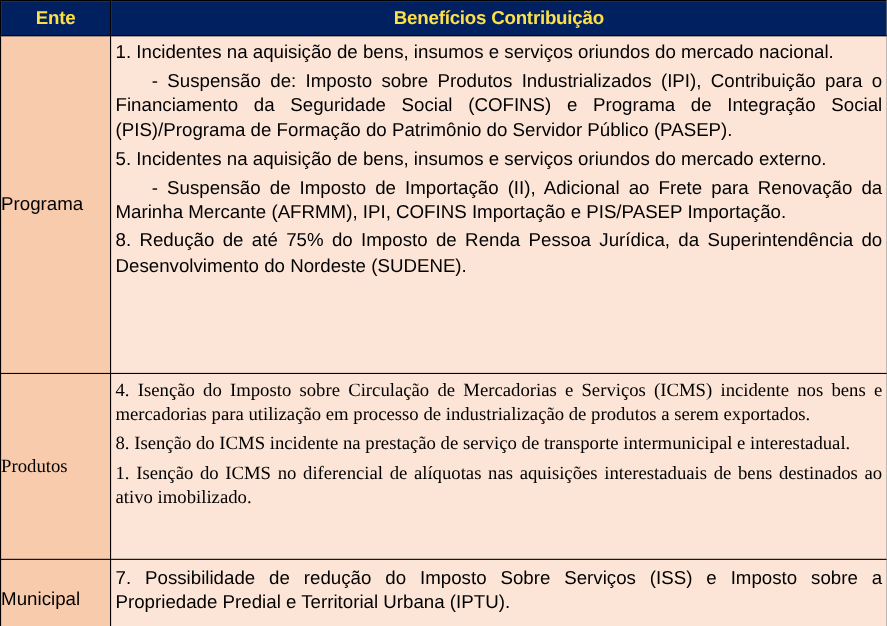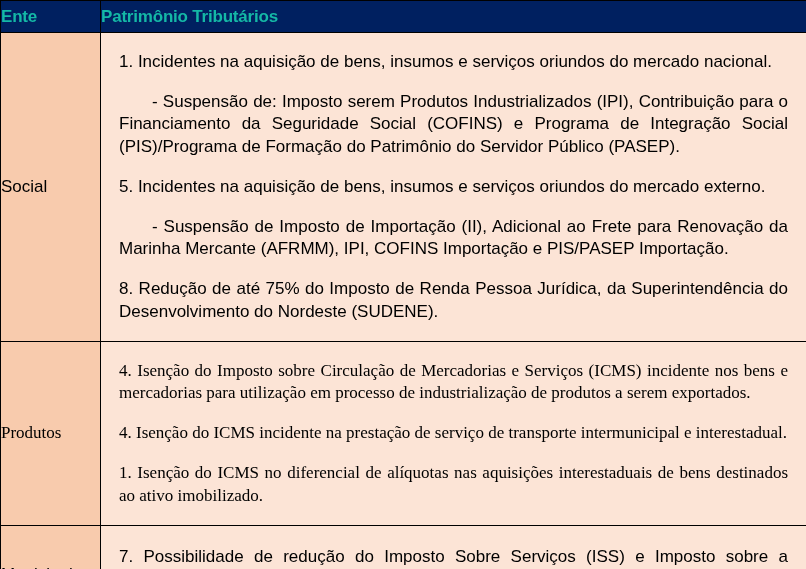--- a/index.html
+++ b/index.html
@@ -20,45 +20,45 @@
       color: #000000;
     }
     table.benefits col.c-ente { width: 100px; }
     table.benefits col.c-ben { width: 706px; }
     table.benefits th, table.benefits td {
       border: 1.5px solid #000000;
       padding: 0;
     }
     table.benefits thead th {
       background: #002060;
-      color: #14b8a6;
+      color: #fde047;
       font-weight: bold;
       font-size: 17px;
       height: 31px;
-      text-align: left;
+      text-align: center;
       vertical-align: middle;
       letter-spacing: -0.2px;
     }
     td.ente {
       background: #F8CBAD;
       font-size: 17px;
       padding-left: 5px;
       vertical-align: middle;
       white-space: nowrap;
     }
     td.ben {
       background: #FCE4D6;
       font-size: 17px;
       line-height: 22.2px;
       padding: 3px 4px 6px 5px;
       vertical-align: top;
       text-align: justify;
     }
     td.ben p {
-      margin: 18px;
+      margin: 4px;
       text-align: justify;
     }
     td.ben p.sub {
       text-indent: 33px;
     }
     tr.row-federal td { height: 306px; }
     tr.row-estadual td { height: 168px; font-family: Liberation Serif, serif; }
     tr.row-municipal td { height: 53px; }
     tr.row-municipal td.ben { padding-top: 2px; padding-bottom: 16px; }
   </style>
@@ -66,39 +66,39 @@
 <body>
 
 <table class="benefits">
   <colgroup>
     <col class="c-ente">
     <col class="c-ben">
   </colgroup>
   <thead>
     <tr>
       <th>Ente</th>
-      <th>Patrimônio Tributários</th>
+      <th>Benefícios Contribuição</th>
     </tr>
   </thead>
   <tbody>
     <tr class="row-federal">
-      <td class="ente">Social</td>
+      <td class="ente">Programa</td>
       <td class="ben">
         <p>1. Incidentes na aquisição de bens, insumos e serviços oriundos do mercado nacional.</p>
-        <p class="sub">- Suspensão de: Imposto serem Produtos Industrializados (IPI), Contribuição para o Financiamento da Seguridade Social (COFINS) e Programa de Integração Social (PIS)/Programa de Formação do Patrimônio do Servidor Público (PASEP).</p>
+        <p class="sub">- Suspensão de: Imposto sobre Produtos Industrializados (IPI), Contribuição para o Financiamento da Seguridade Social (COFINS) e Programa de Integração Social (PIS)/Programa de Formação do Patrimônio do Servidor Público (PASEP).</p>
         <p>5. Incidentes na aquisição de bens, insumos e serviços oriundos do mercado externo.</p>
         <p class="sub">- Suspensão de Imposto de Importação (II), Adicional ao Frete para Renovação da Marinha Mercante (AFRMM), IPI, COFINS Importação e PIS/PASEP Importação.</p>
         <p>8. Redução de até 75% do Imposto de Renda Pessoa Jurídica, da Superintendência do Desenvolvimento do Nordeste (SUDENE).</p>
       </td>
     </tr>
     <tr class="row-estadual">
       <td class="ente">Produtos</td>
       <td class="ben">
         <p>4. Isenção do Imposto sobre Circulação de Mercadorias e Serviços (ICMS) incidente nos bens e mercadorias para utilização em processo de industrialização de produtos a serem exportados.</p>
-        <p>4. Isenção do ICMS incidente na prestação de serviço de transporte intermunicipal e interestadual.</p>
+        <p>8. Isenção do ICMS incidente na prestação de serviço de transporte intermunicipal e interestadual.</p>
         <p>1. Isenção do ICMS no diferencial de alíquotas nas aquisições interestaduais de bens destinados ao ativo imobilizado.</p>
       </td>
     </tr>
     <tr class="row-municipal">
       <td class="ente">Municipal</td>
       <td class="ben">
         <p>7. Possibilidade de redução do Imposto Sobre Serviços (ISS) e Imposto sobre a Propriedade Predial e Territorial Urbana (IPTU).</p>
       </td>
     </tr>
   </tbody>

